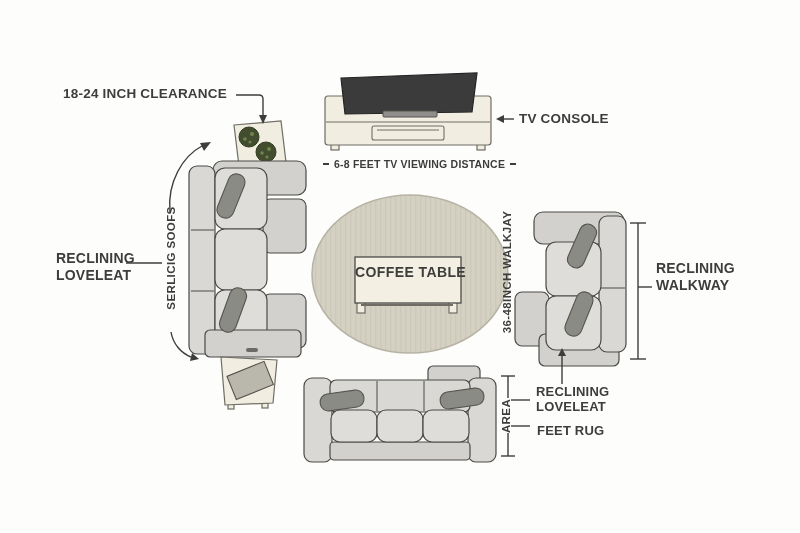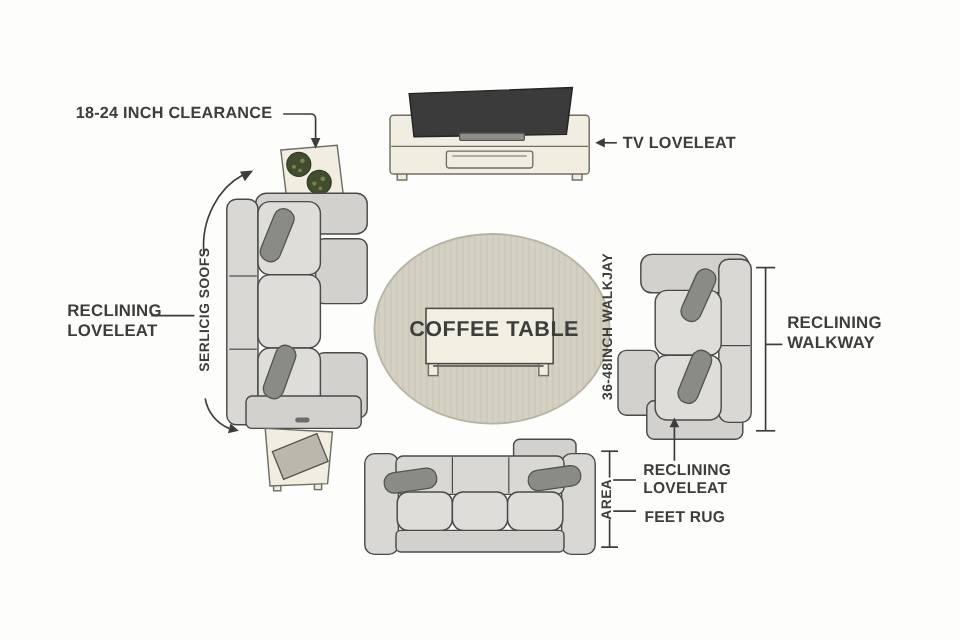--- a/index.html
+++ b/index.html
@@ -161,31 +161,38 @@
       <line x1="501" y1="456" x2="515" y2="456" class="ink"></line>
       <line x1="511" y1="400" x2="530" y2="400" class="ink"></line>
       <line x1="511" y1="426" x2="530" y2="426" class="ink"></line>
     </g>
   </svg>
 
   <div class="lbl lbl-md ctr" style="left:50px;top:86px;width:190px;">
     <span>18-24 INCH CLEARANCE</span><br>
   </div>
 
-  <div class="lbl lbl-md" style="left:519px;top:111px;">TV LOVELEAT</div>
-
+  <div class="lbl lbl-md" style="left:519px;top:111px;">TV CONSOLE</div>
+
+  <div class="dim-h" style="left:318px;top:158px;width:180px;">
+    <span class="bar"></span>
+    <span class="line"></span>
+    <span class="txt">6-8 FEET TV VIEWING DISTANCE</span>
+    <span class="line"></span>
+    <span class="bar"></span>
+  </div>
 
   <div class="lbl lbl-lg" style="left:56px;top:250px;">
     <span>RECLINING</span><br>
     <span>LOVELEAT</span>
   </div>
 
   <div class="lbl rot" style="left:102px;top:251px;width:140px;height:14px;">SERLICIG SOOFS</div>
 
-  <div class="lbl ctr" style="left:341px;top:264px;width:106px;font-size:18px;letter-spacing:.4px;">COFFEE TABLE</div>
+  <div class="lbl ctr" style="left:355px;top:264px;width:106px;font-size:14px;letter-spacing:.4px;">COFFEE TABLE</div>
 
   <div class="lbl rot" style="left:438px;top:265px;width:140px;height:14px;">36-48INCH WALKJAY</div>
 
   <div class="lbl lbl-lg" style="left:656px;top:260px;">
     <span>RECLINING</span><br>
     <span>WALKWAY</span>
   </div>
 
   <div class="lbl lbl-sm" style="left:536px;top:384px;">
     <span>RECLINING</span><br>

